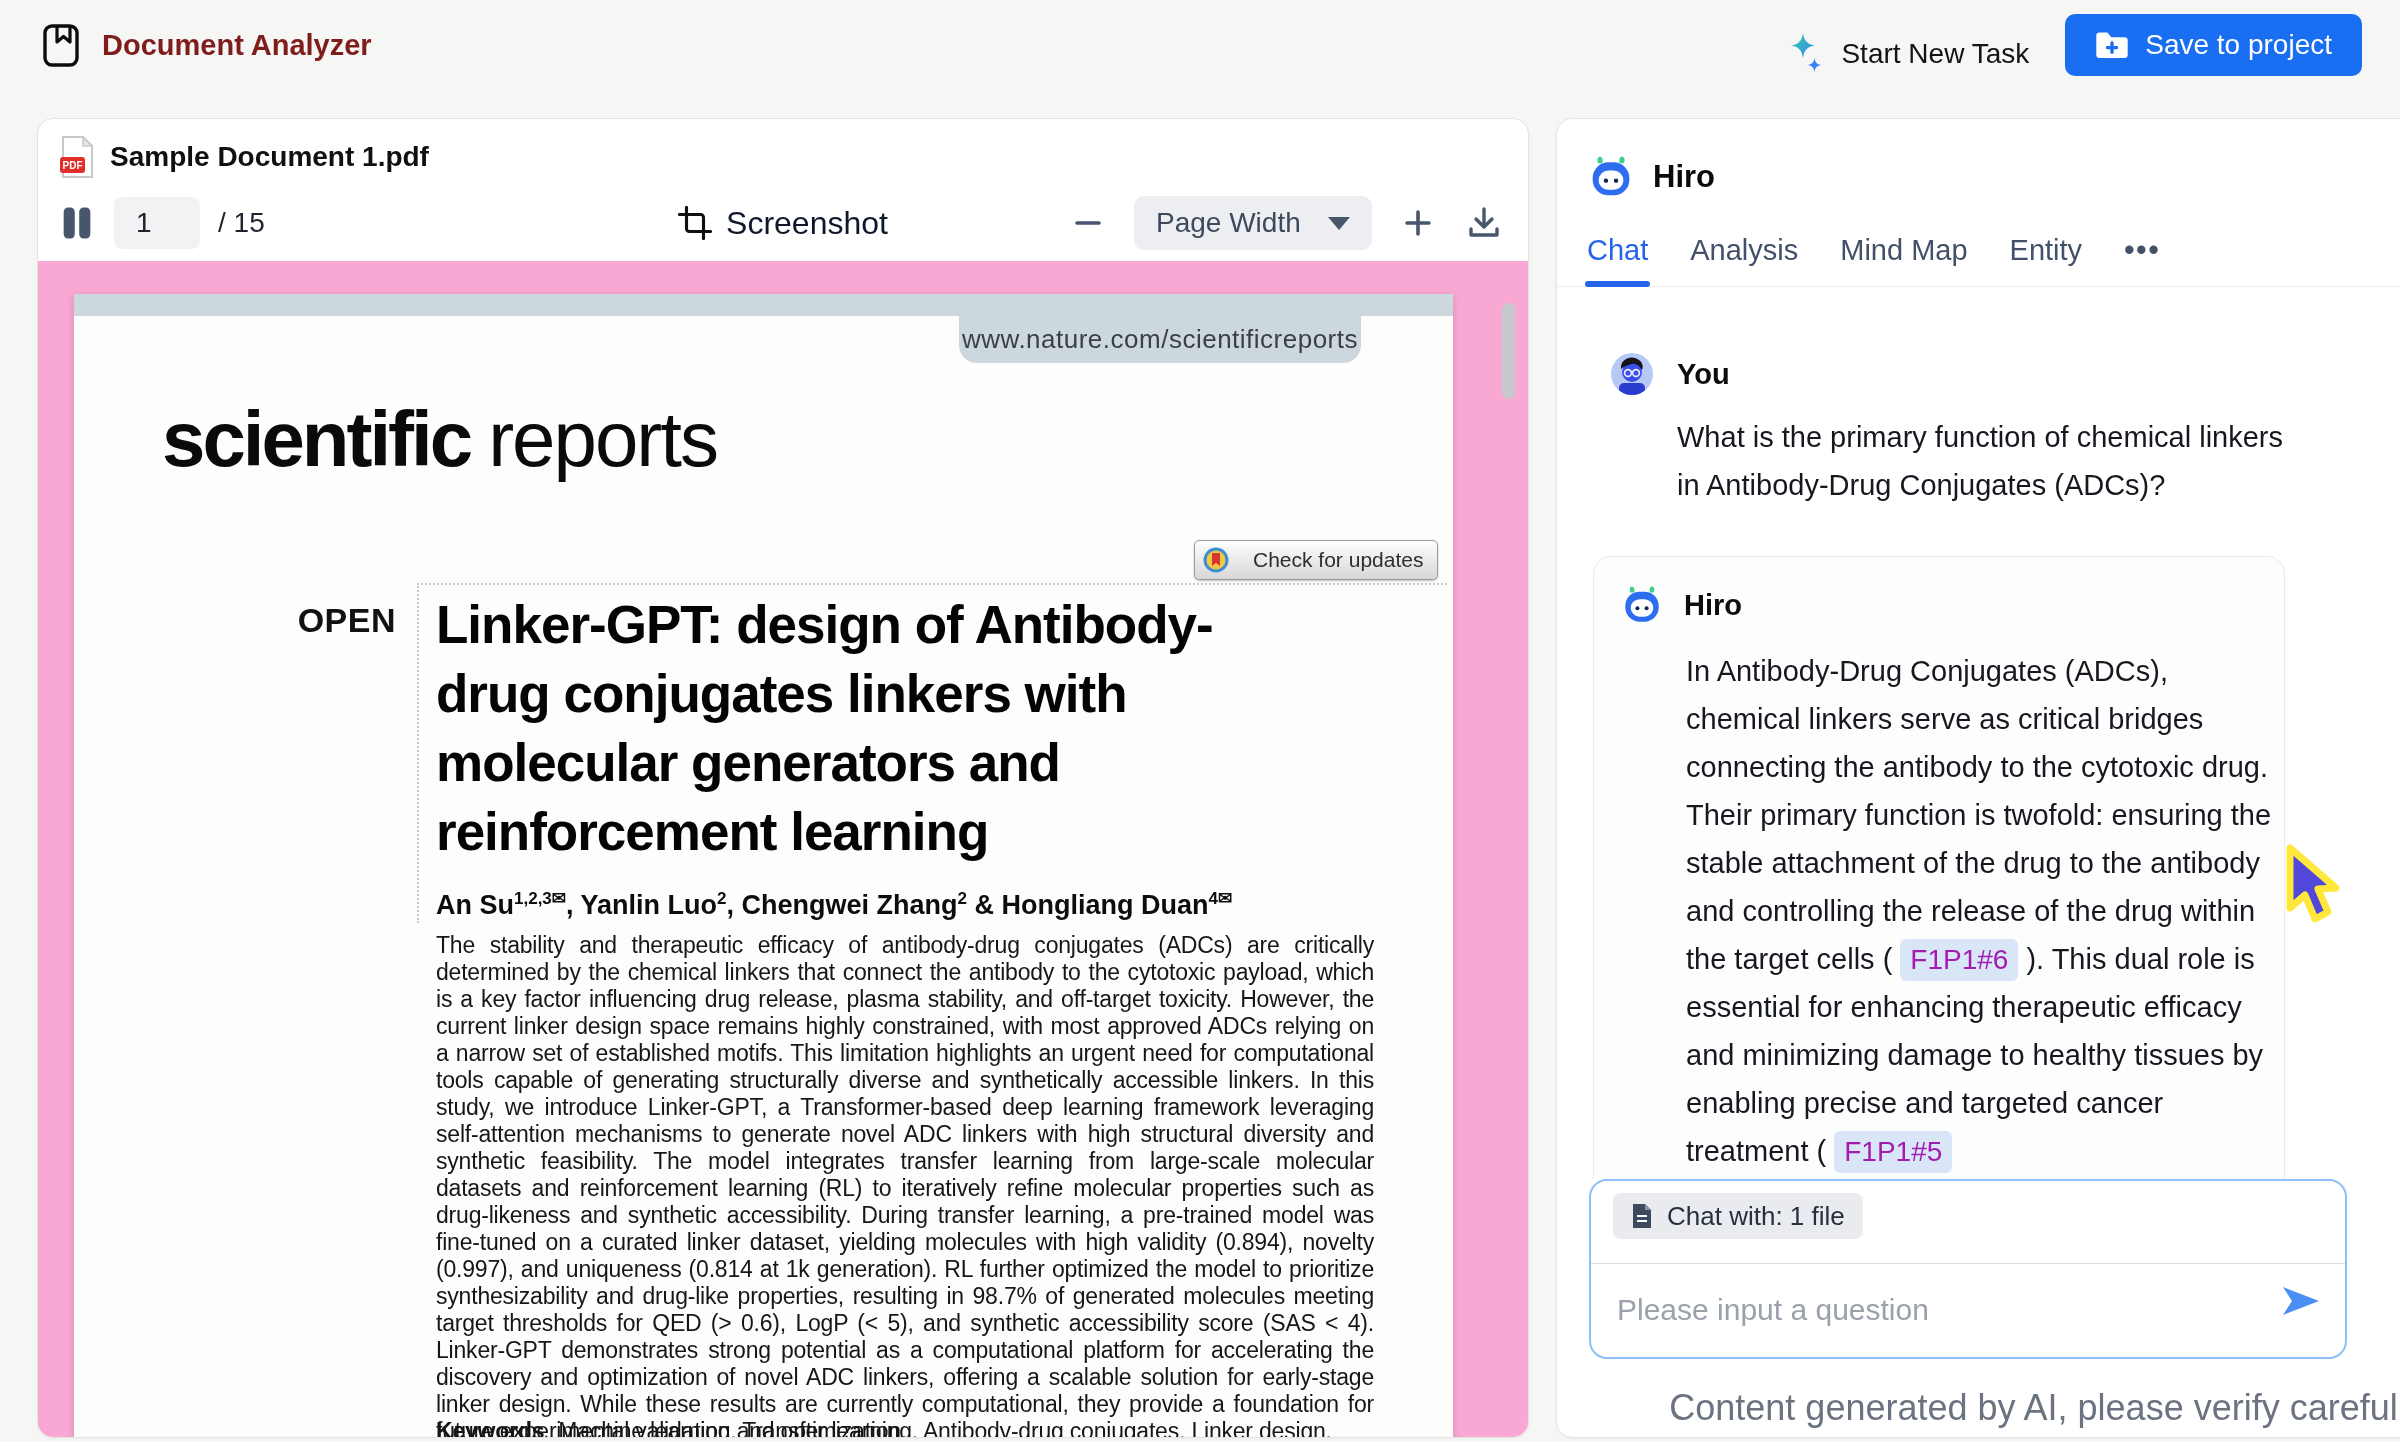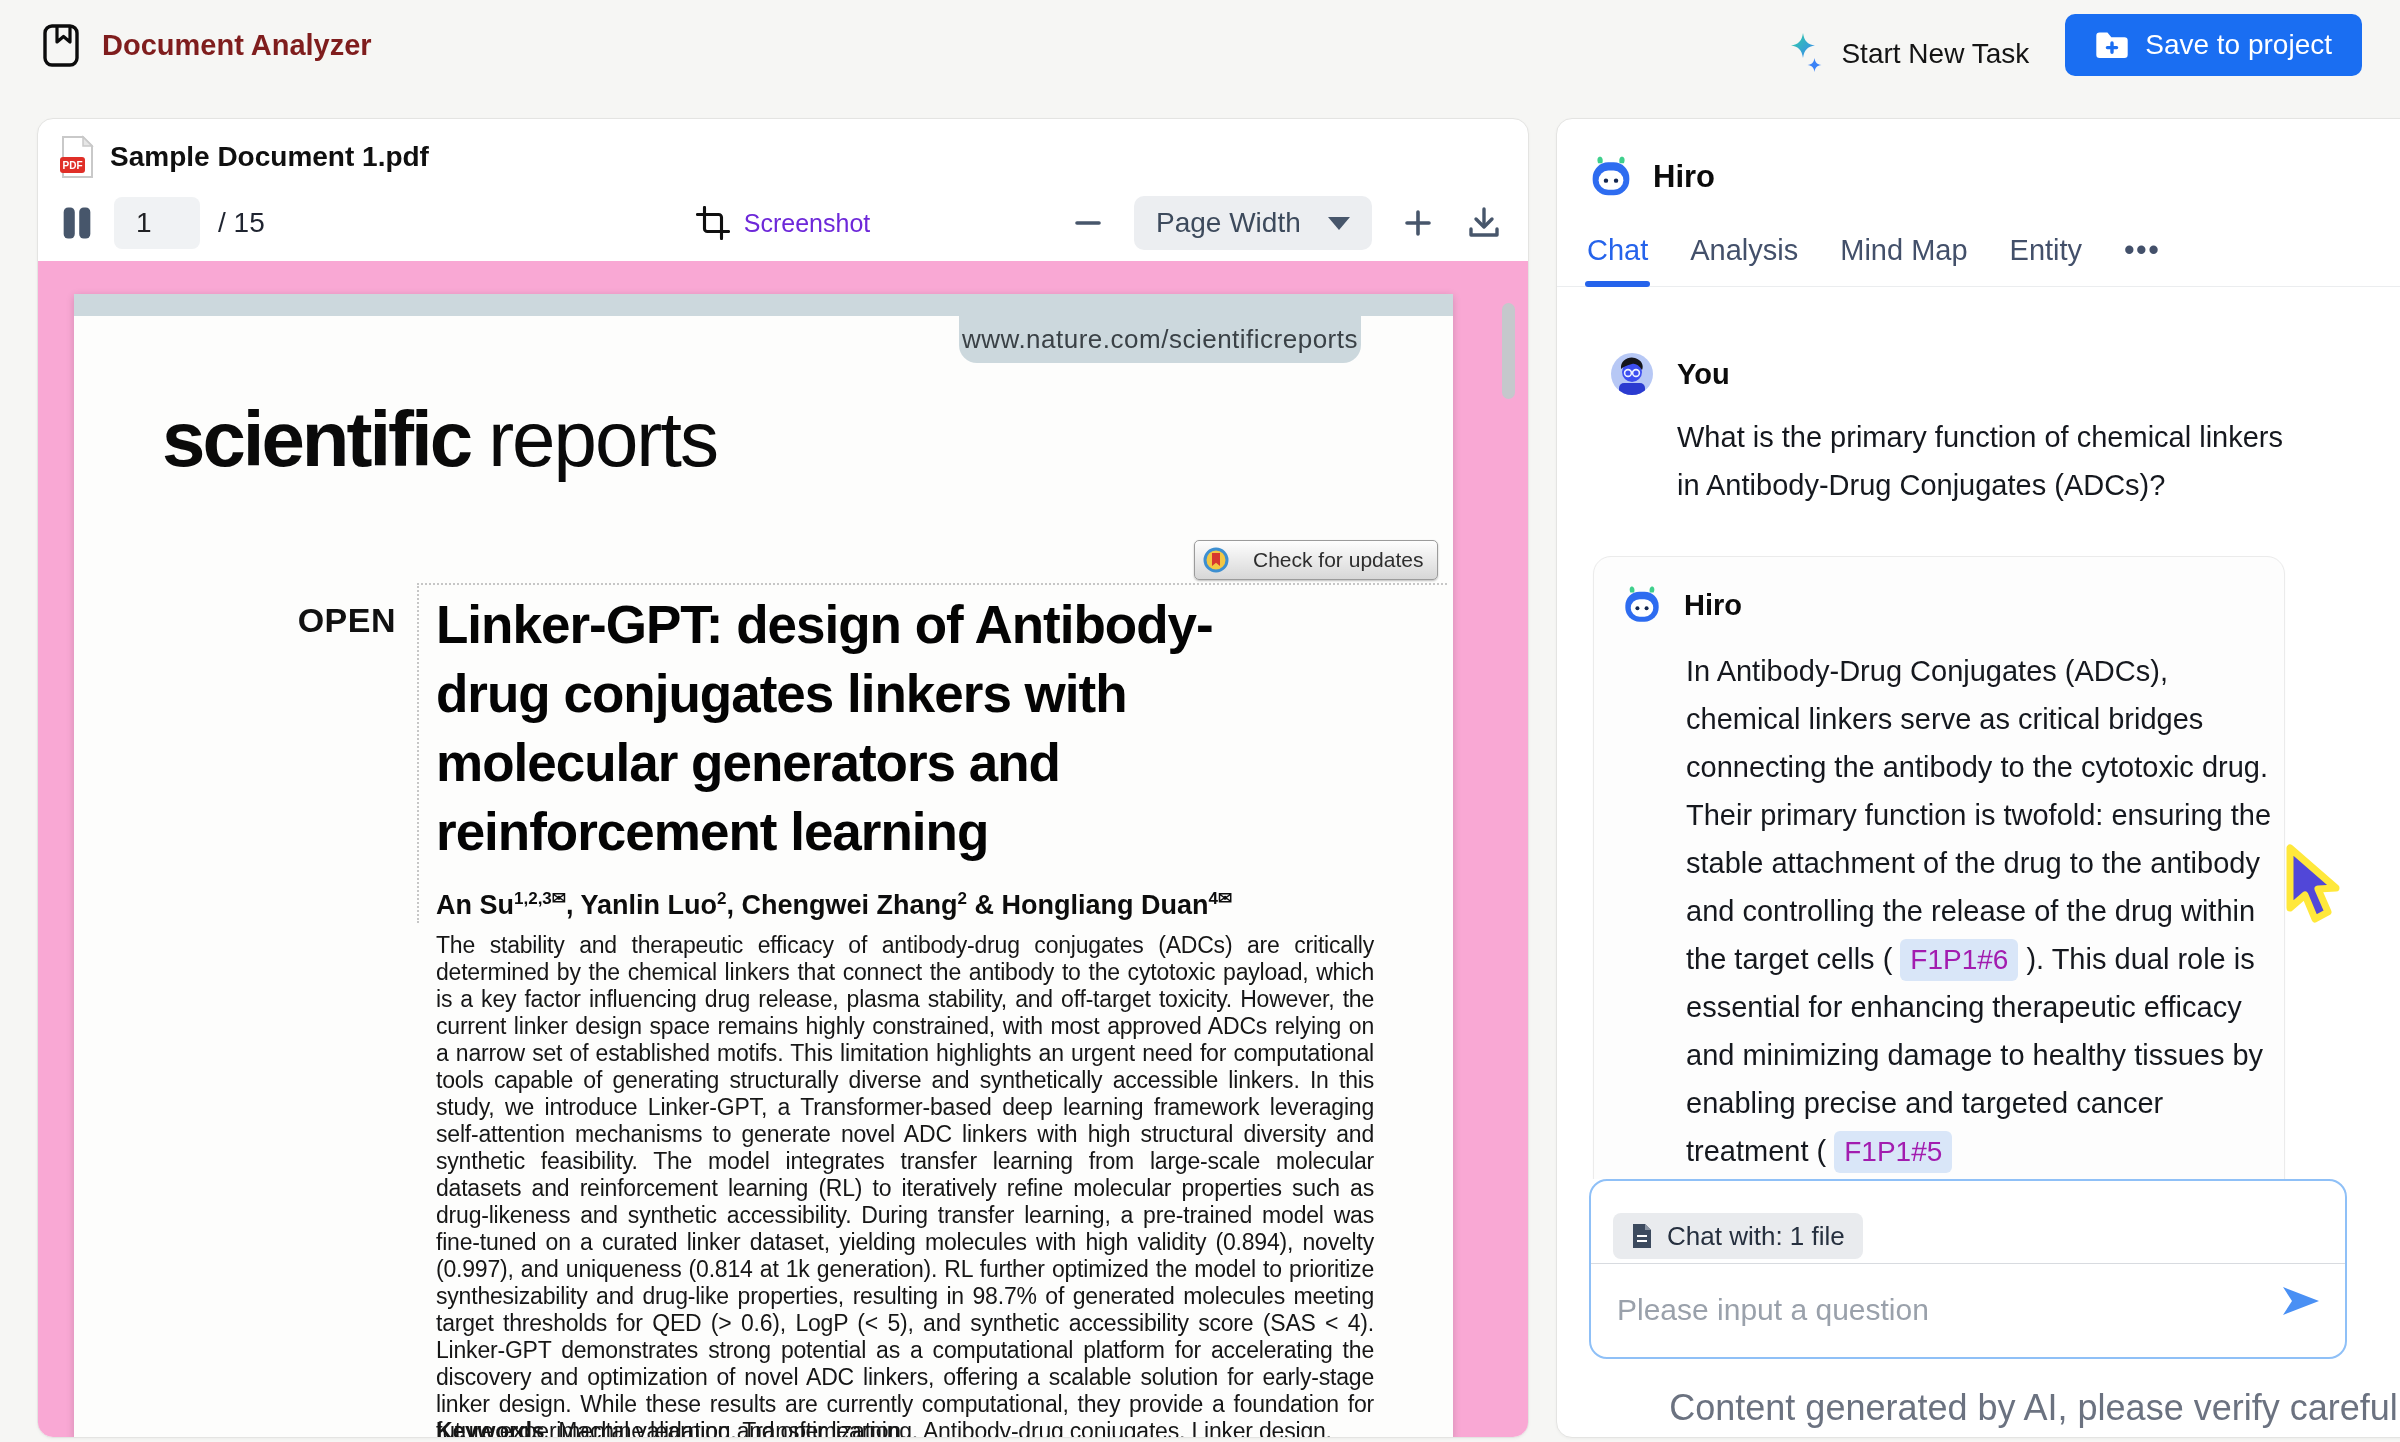--- a/index.html
+++ b/index.html
@@ -28,21 +28,21 @@
 
   
   .doc-header { height:66px; display:flex; align-items:center; padding:10px 20px 0 20px; }
   .doc-filename { font-size:28px; font-weight:600; margin-left:16px; color:#101010; }
 
   .doc-toolbar { height:76px; display:flex; align-items:center; padding:0 24px 0 20px; position:relative; }
   .tb-left { display:flex; align-items:center; gap:18px; }
   .page-input { width:86px; height:52px; background:#f0f2f4; border:none; border-radius:8px; font-size:28px; padding-left:22px; color:#202124; font-family:"Liberation Sans",sans-serif; }
   .page-total { font-size:28px; color:#1f2430; }
   .tb-center { position:absolute; left:0; right:0; display:flex; justify-content:center; align-items:center; gap:14px; pointer-events:none; }
-  .tb-center .label { font-size:25px; color:#6d28d9; pointer-events:auto; cursor:pointer; }
+  .tb-center .label { font-size:32px; color:#0f172a; pointer-events:auto; cursor:pointer; }
   .tb-right { margin-left:auto; display:flex; align-items:center; gap:28px; }
   .zoom-select { display:flex; align-items:center; justify-content:space-between; width:238px; height:54px; background:#eceef1; border-radius:10px; padding:0 22px; cursor:pointer; }
   .zoom-select .val { font-size:28px; color:#3d4a5c; }
   .caret { width:0; height:0; border-left:11px solid transparent; border-right:11px solid transparent; border-top:13px solid #47566b; }
   .icon-btn { background:none; border:none; cursor:pointer; padding:0; }
 
   
   .viewer { position:absolute; left:0; right:0; top:142px; bottom:0; background:#f9a8d4; }
   .pdf-page { position:absolute; left:36px; top:33px; width:1379px; height:1145px; background:#fdfdfc; box-shadow:0 2px 8px rgba(0,0,0,.16); overflow:hidden; }
   .page-band { position:absolute; left:0; top:0; right:0; height:22px; background:#ccd8dd; }
@@ -82,21 +82,21 @@
   .bubble { position:absolute; left:36px; top:269px; width:692px; background:#fdfdfd; border:1px solid #ebebeb; border-radius:18px; padding:28px 26px 30px 28px; box-shadow:0 1px 2px rgba(0,0,0,.03); }
   .bubble .msg-head { gap:22px; }
   .bubble-text { margin:22px 0 0 64px; width:588px; font-size:29px; line-height:48px; color:#15181e; }
   .cite-chip { display:inline-block; background:#d9e6f8; color:#a21caf; border-radius:6px; padding:0 10px; margin:0 8px; font-size:28px; line-height:42px; cursor:pointer; }
 
   .chat-track { position:absolute; right:12px; top:14px; width:14px; height:860px; background:#f3f4f5; border-radius:7px; }
   .chat-thumb { position:absolute; right:12px; top:522px; width:14px; height:142px; background:#b6b9be; border-radius:7px; }
 
   
   .composer { position:absolute; left:32px; top:1060px; width:758px; height:180px; background:#fff; border:2px solid #8fc0f7; border-radius:18px; z-index:5; }
-  .context-chip { position:absolute; left:22px; top:32px; display:flex; align-items:center; gap:14px; background:#e9ebee; border-radius:8px; height:46px; padding:0 18px; cursor:pointer; }
+  .context-chip { position:absolute; left:22px; top:12px; display:flex; align-items:center; gap:14px; background:#e9ebee; border-radius:8px; height:46px; padding:0 18px; cursor:pointer; }
   .context-chip span { font-size:26px; color:#26303f; }
   .composer-divider { position:absolute; left:0; right:0; top:82px; border-top:1px solid #d8dbe0; }
   .composer-input { position:absolute; left:26px; top:96px; width:620px; height:66px; border:none; outline:none; font-size:30px; color:#26303f; font-family:"Liberation Sans",sans-serif; background:transparent; }
   .composer-input::placeholder { color:#9aa1ab; }
   .send-btn { position:absolute; right:22px; top:100px; background:none; border:none; cursor:pointer; }
   .chat-footer { position:absolute; left:16px; right:0; top:1268px; text-align:center; font-size:36px; color:#6b7280; }
 
   
   .cursor { position:absolute; left:2282px; top:842px; z-index:50; pointer-events:none; }
 </style>

